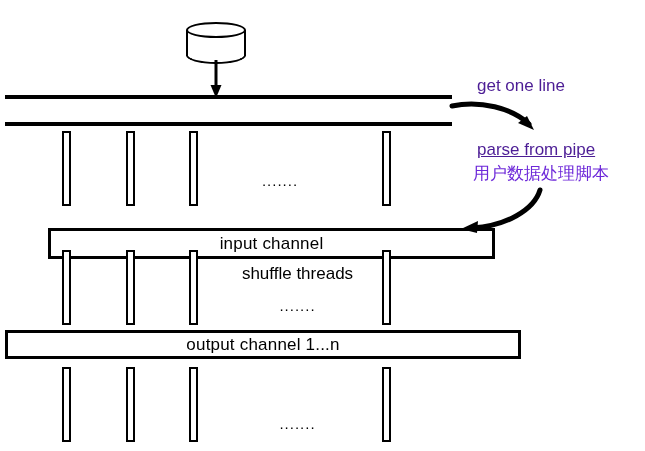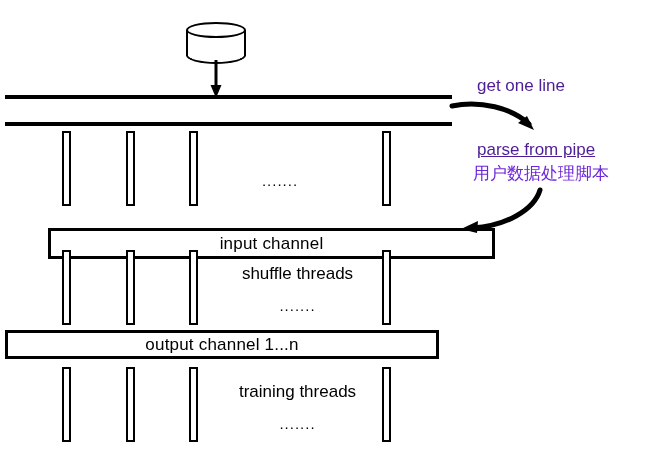--- a/index.html
+++ b/index.html
@@ -117,29 +117,28 @@
     <span class="channel-label">input channel</span>
   </div>
 
   <div class="thread-bar abs" style="left:62px; top:250px; height:75px;"></div>
   <div class="thread-bar abs" style="left:126px; top:250px; height:75px;"></div>
   <div class="thread-bar abs" style="left:189px; top:250px; height:75px;"></div>
   <div class="thread-bar abs" style="left:382px; top:250px; height:75px;"></div>
   <div class="row-label abs" style="left:210px; top:264px; width:175px;text-align:center;">shuffle threads</div>
   <div class="row-dots abs" style="left:210px; top:297px; width:175px;">.......</div>
 
-  <div class="channel-box abs" style="left:5px; top:330px; width:434px; height:29px;">
+  <div class="channel-box abs" style="left:5px; top:330px; width:516px; height:29px;">
     <span class="channel-label">output channel 1...n</span>
   </div>
 
   <div class="thread-bar abs" style="left:62px; top:367px; height:75px;"></div>
   <div class="thread-bar abs" style="left:126px; top:367px; height:75px;"></div>
   <div class="thread-bar abs" style="left:189px; top:367px; height:75px;"></div>
   <div class="thread-bar abs" style="left:382px; top:367px; height:75px;"></div>
-  <div class="row-label abs" style="left:210px; top:382px; width:175px;">training threads</div>
   <div class="row-dots abs" style="left:210px; top:415px; width:175px;">.......</div>
 
   <div class="band-label abs" style="left:477px; top:76px;">get one line</div>
 
   <svg class="abs" style="left:450px; top:96px; width:110px; height:40px;" viewBox="0 0 110 40">
     <path d="M 2 10 C 30 4, 62 12, 79 28" stroke="#000" stroke-width="5" fill="none" stroke-linecap="round"></path>
     <polygon points="84,34 68,27 77,20" fill="#000"></polygon>
   </svg>
 
   <div class="band-label abs" style="left:477px; top:140px;text-decoration:underline;">parse from pipe</div>

